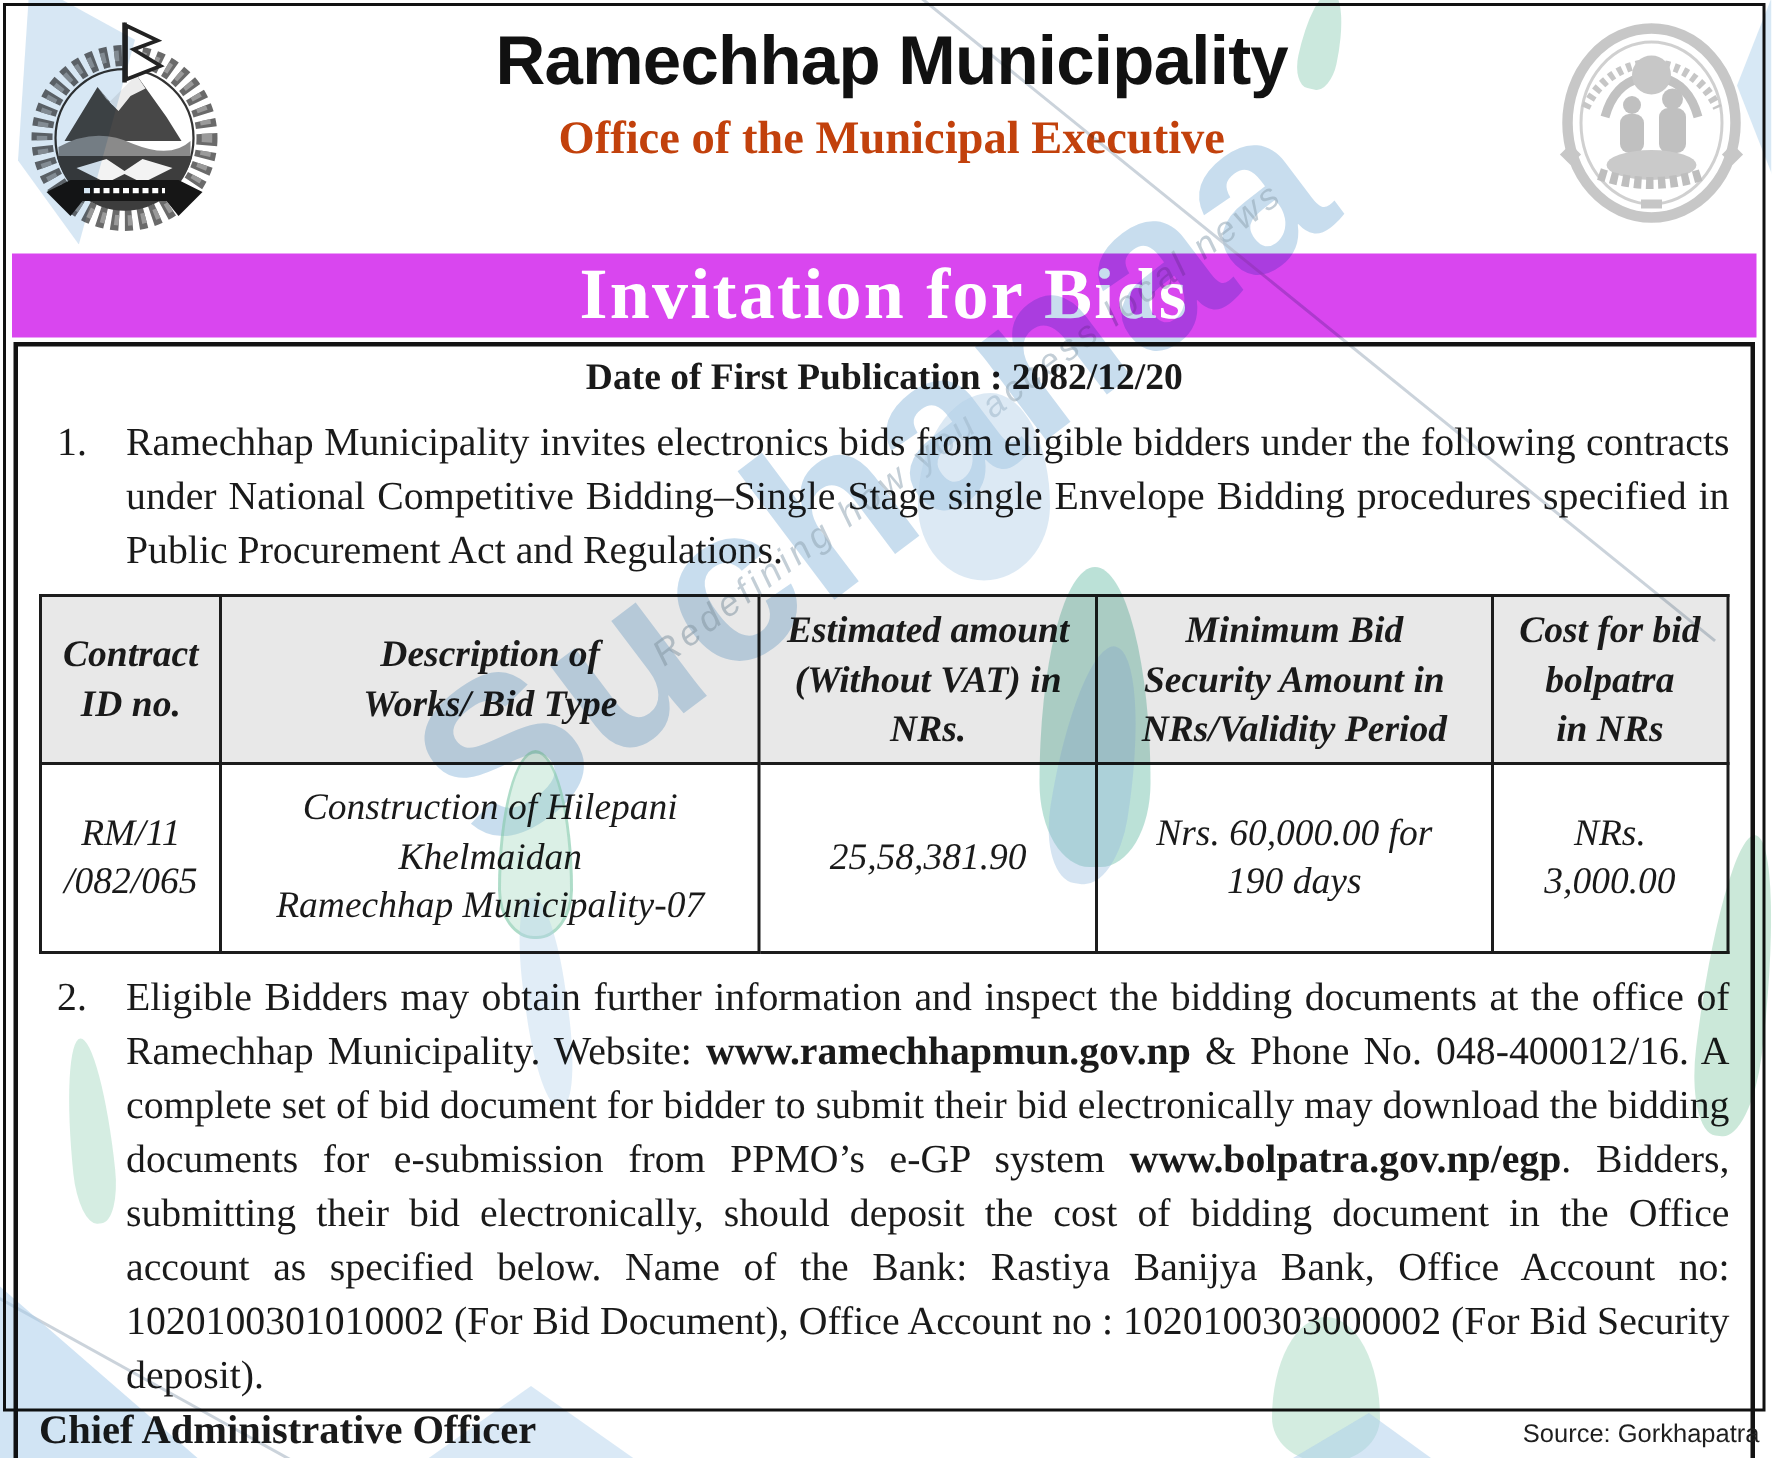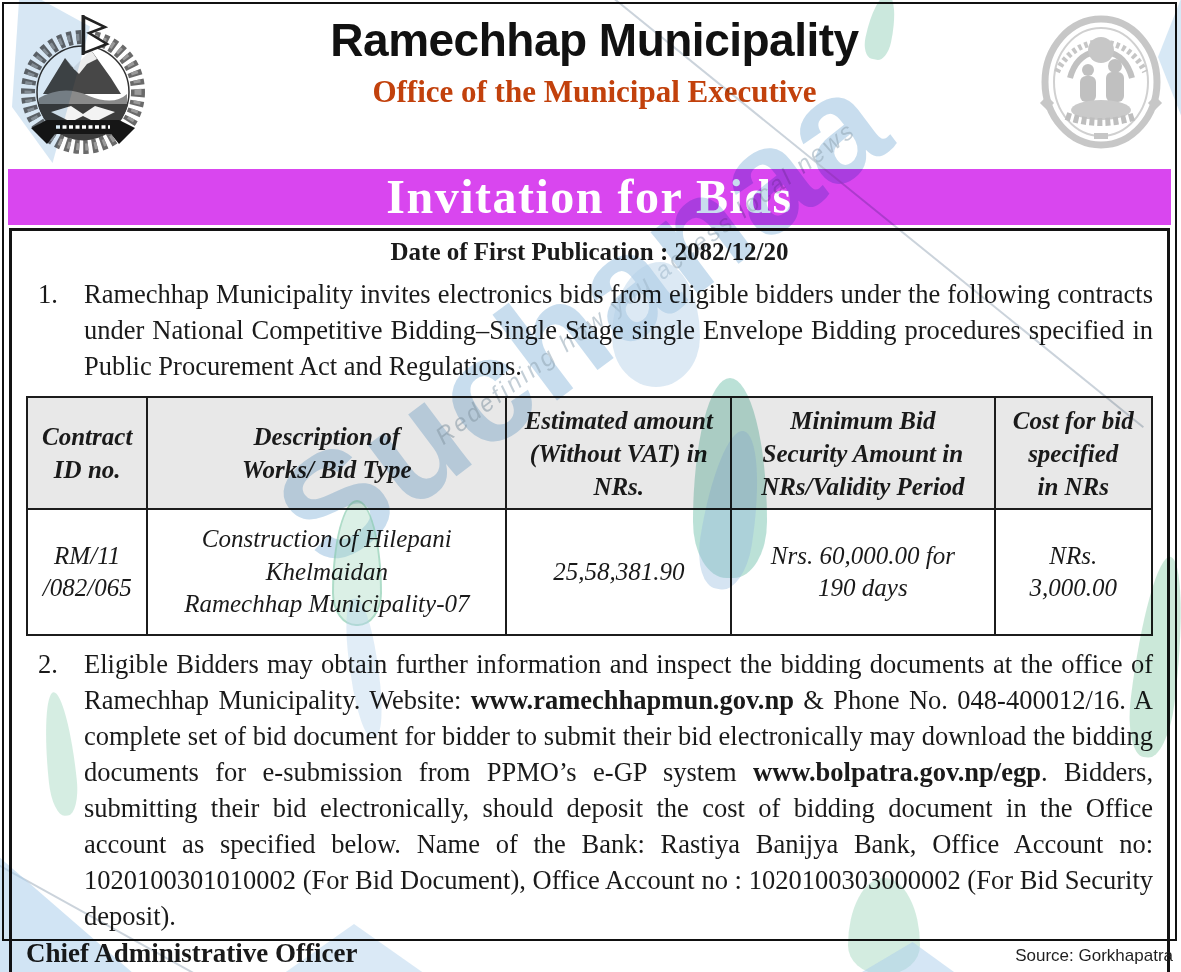--- a/index.html
+++ b/index.html
@@ -135,21 +135,21 @@
 ID no.</th>
             <th>Description of
 Works/ Bid Type</th>
             <th>Estimated amount
 (Without VAT) in
 NRs.</th>
             <th>Minimum Bid
 Security Amount in
 NRs/Validity Period</th>
             <th>Cost for bid
-specified
+bolpatra
 in NRs</th>
           </tr>
         </thead>
         <tbody>
           <tr>
             <td>RM/11
 /082/065</td>
             <td>Construction of Hilepani
 Khelmaidan
 Ramechhap Municipality-07</td>

